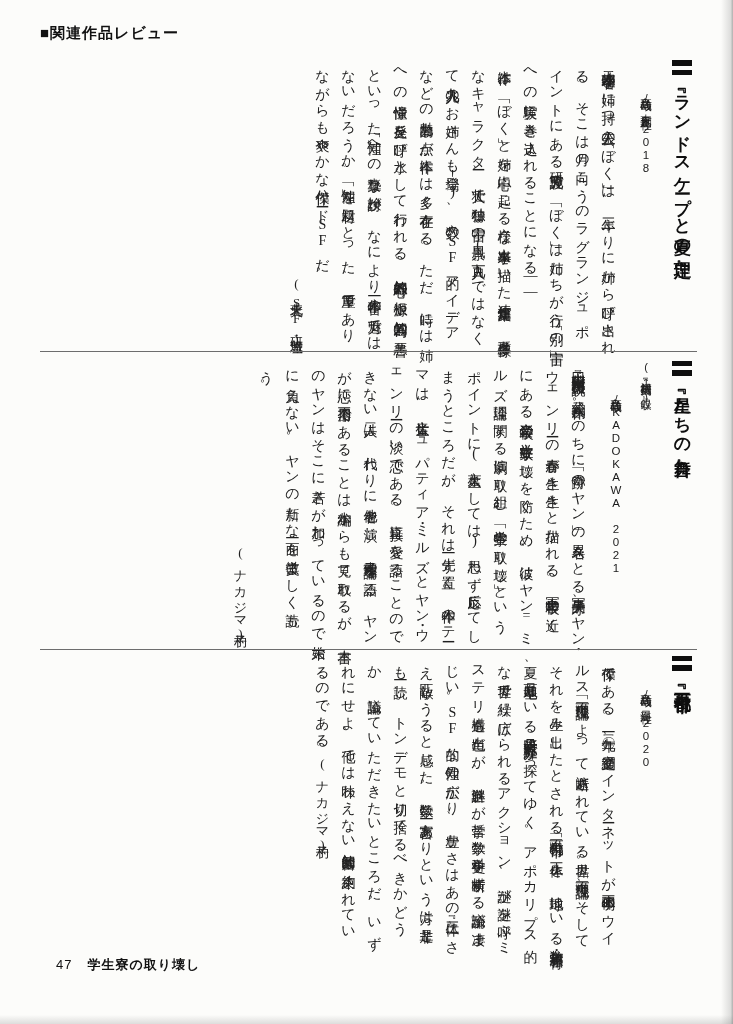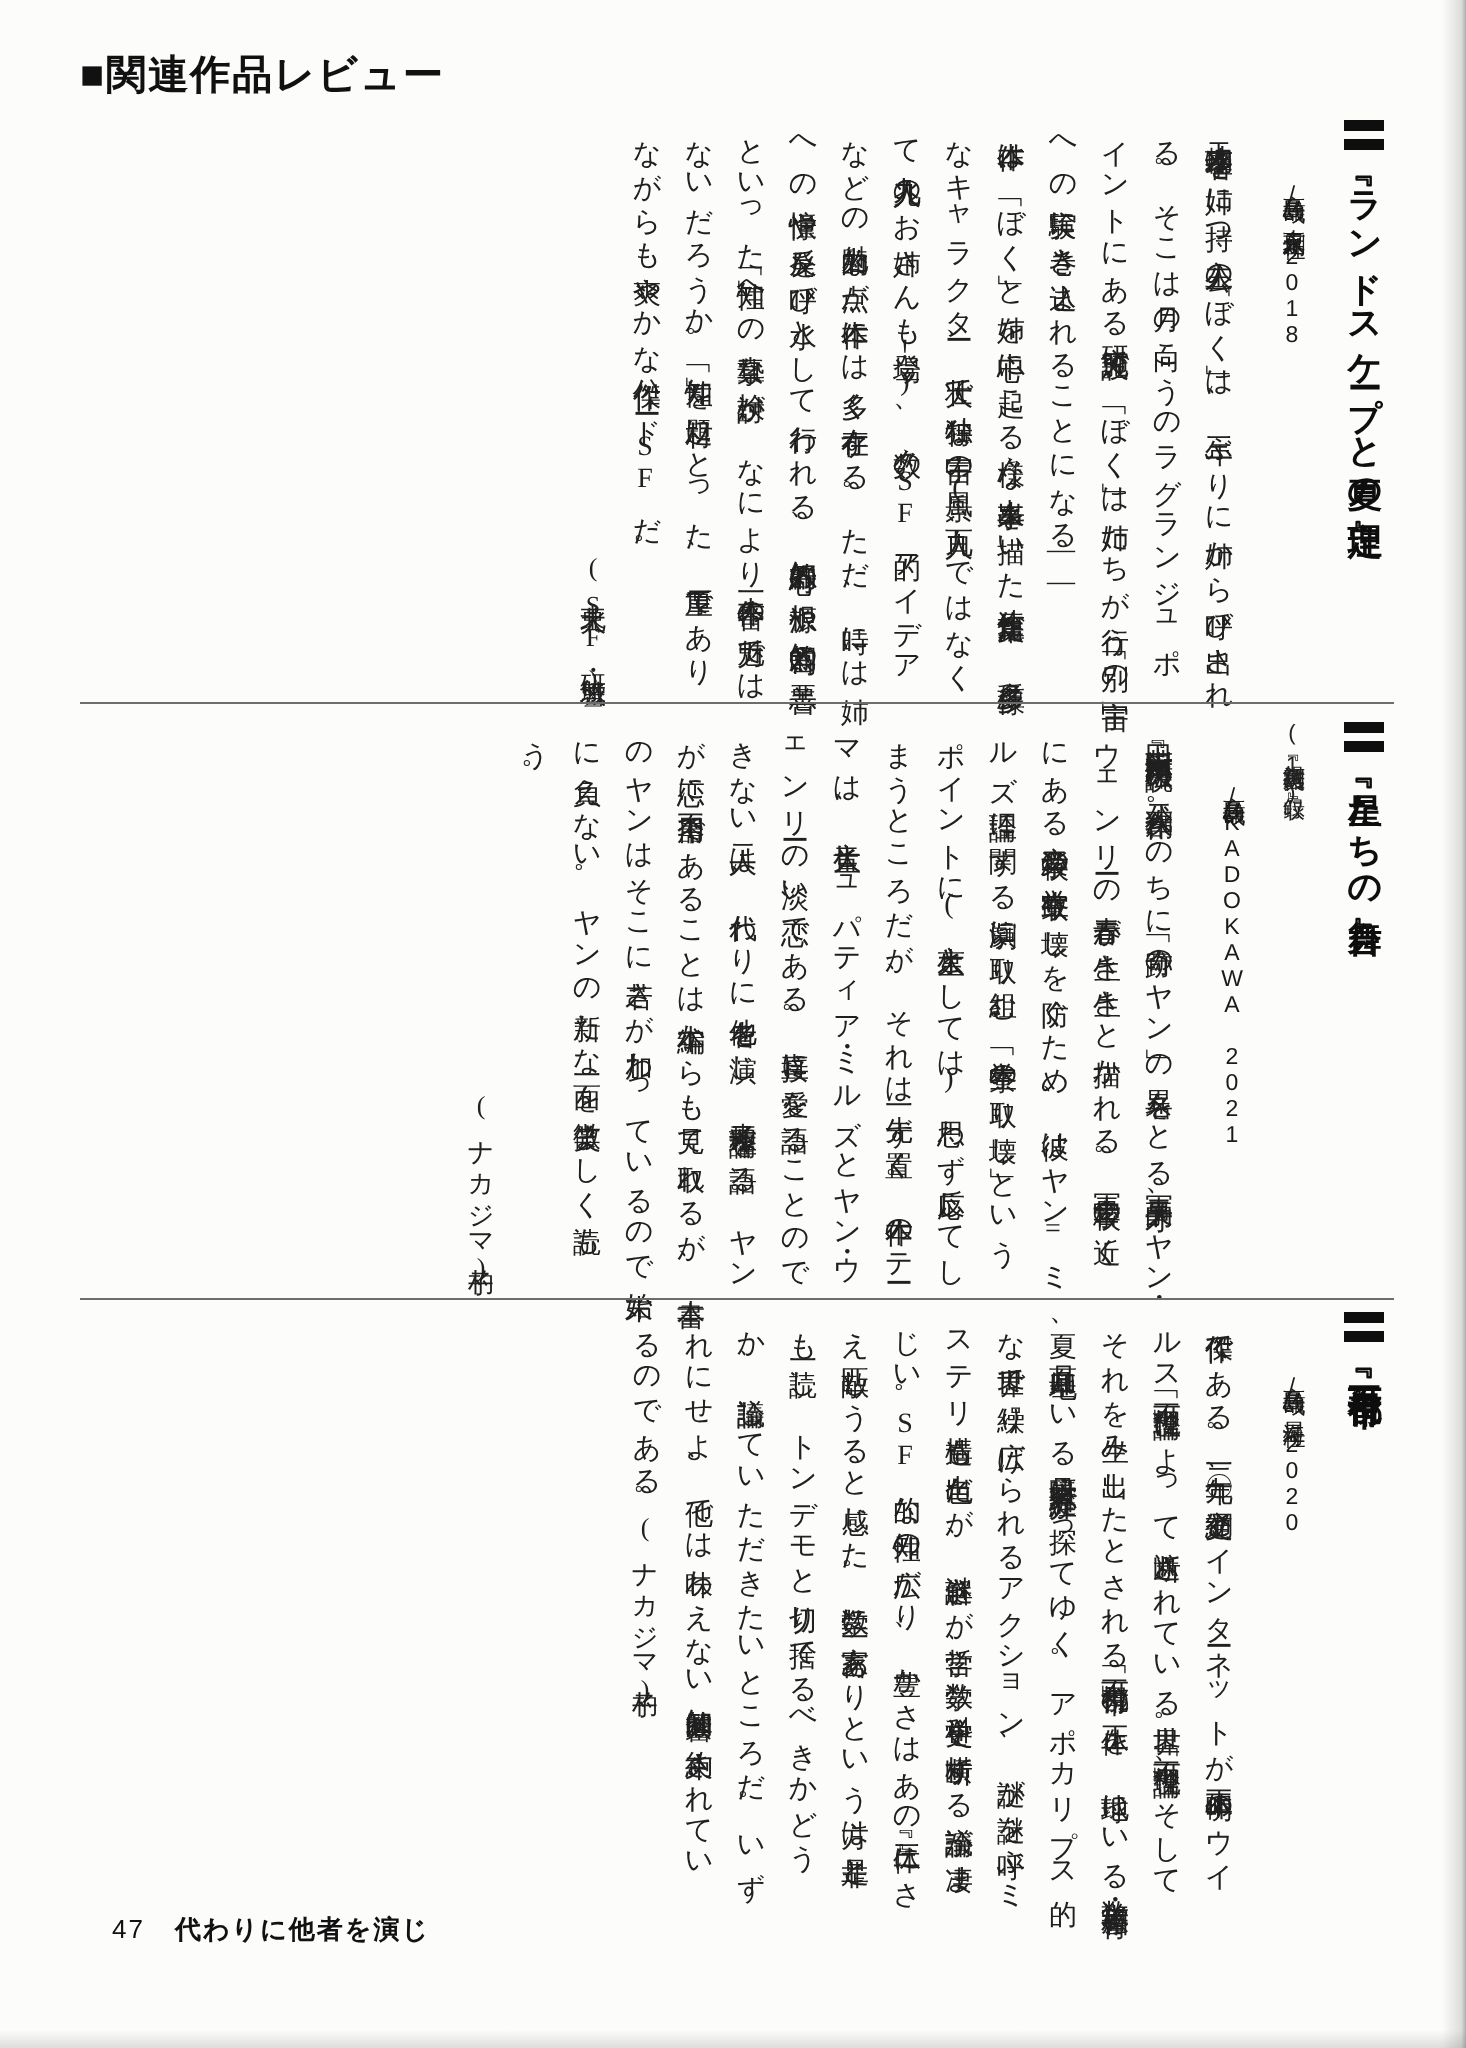--- a/index.html
+++ b/index.html
@@ -11,21 +11,21 @@
   
   .edge-right { position:absolute; top:0; right:0; bottom:0; width:12px;
     background:linear-gradient(to right, rgba(110,110,110,0) 0%, rgba(110,110,110,0.22) 80%, rgba(80,80,80,0.45) 100%);
     pointer-events:none; }
   .edge-bottom { position:absolute; left:0; right:0; bottom:0; height:9px;
     background:linear-gradient(to bottom, rgba(110,110,110,0), rgba(110,110,110,0.22)); pointer-events:none; }
 
   .page-header {
     position:absolute; left:40px; top:24px;
     font-family:"Liberation Sans","DejaVu Sans",sans-serif;
-    font-weight:bold; font-size:20px; letter-spacing:1px; color:#111;
+    font-weight:bold; font-size:15px; letter-spacing:1px; color:#111;
   }
 
   .review {
     position:absolute; left:40px; right:38px;
     writing-mode:vertical-rl; -webkit-text-orientation:upright; text-orientation:upright;
     line-height:26px;
   }
   .review-1 { top:60px;  height:288px; }
   .review-2 { top:361px; height:281px; }
   .review-3 { top:656px; height:294px; }
@@ -79,18 +79,18 @@
 
   <hr class="divider divider-2">
 
   <section class="review review-3">
     <h2><span class="title-marker"></span><span>『不可視都市』</span></h2>
     <div class="author-line">高島雄哉/星海社 2020</div>
     <p class="body"><span>傑作である。二一〇九年、交通網とインターネットが正体不明のウイルス「不可視理論」によって遮断されている世界。「不可視理論」、そしてそれを生み出したとされる「不可視都市」の正体を、地球にいる数学者・相原青夏、月面基地にいる暗号研究者・堤紅介が探ってゆく。アポカリプス的な世界で繰り広げられるアクション、謎が謎を呼ぶミステリ構造も出色だが、謎解きが哲学、数学、科学史を横断する議論が凄まじい。SF的な知性の広がり、豊かさはあの『三体』にさえ匹敵しうると感じた。数学に一家言ありという方は是非とも一読し、トンデモと切り捨てるべきかどうか、議論していただきたいところだ。いずれにせよ、他では味わえない知的興奮は約束されているのである。</span><span class="attr-inline">(ナカジマ杓子)</span></p>
   </section>
 
   <div class="page-footer">
-    <span class="num">47</span><span class="label">代わりに他者を演じ</span>
+    <span class="num">47</span><span class="label">学生寮の取り壊し</span>
   </div>
 
   <div class="edge-right"></div>
   <div class="edge-bottom"></div>
 </div>
 
 </body></html>

